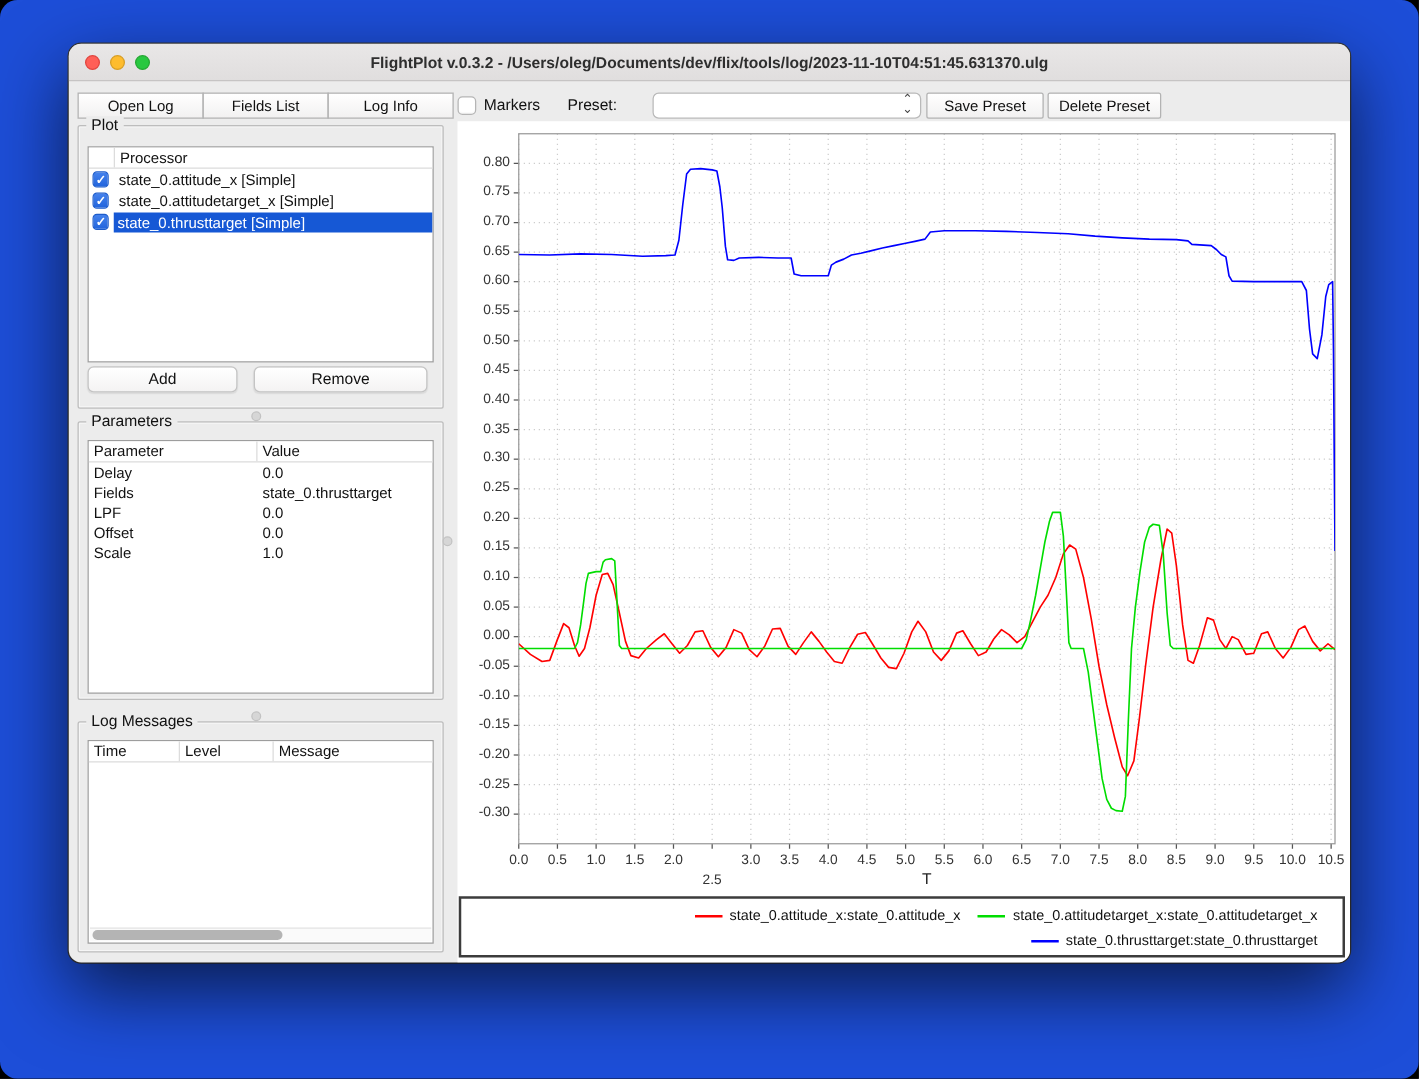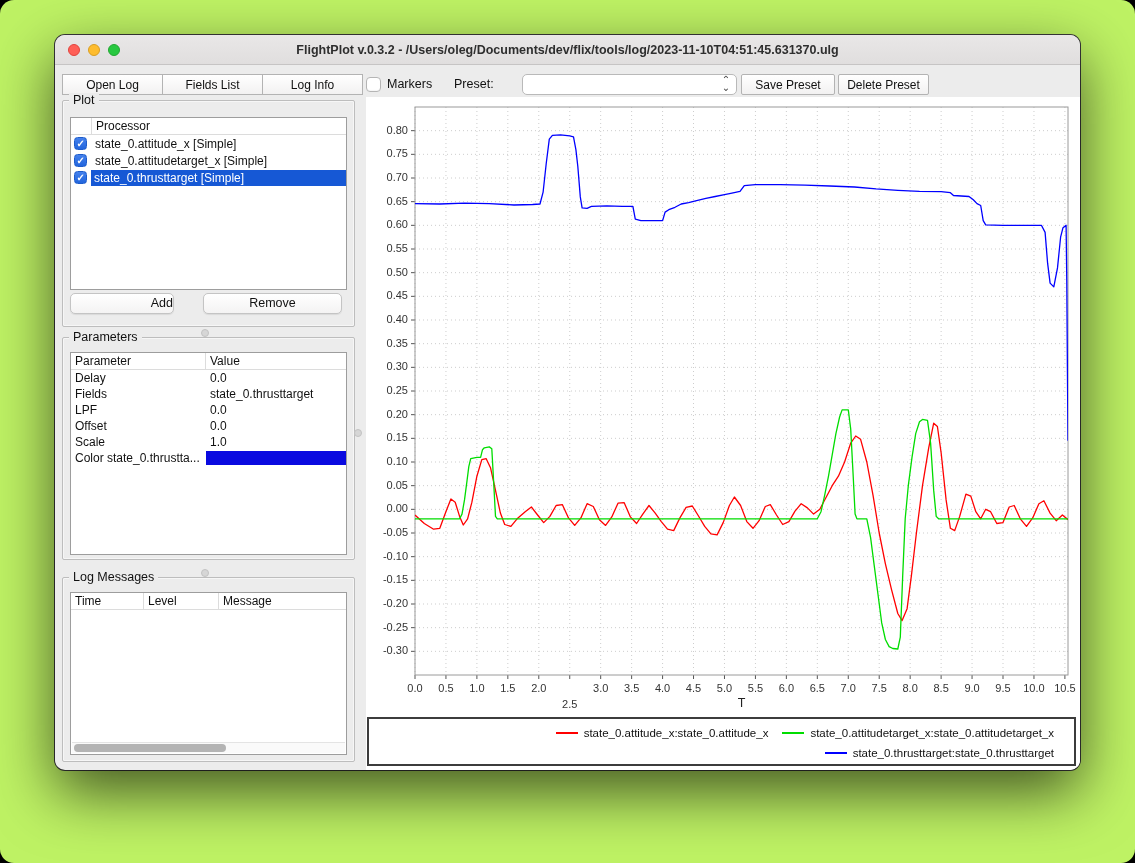--- a/index.html
+++ b/index.html
@@ -1,17 +1,17 @@
 <!DOCTYPE html>
 <html><head>
 <meta charset="utf-8">
 <style>
   * { margin:0; padding:0; box-sizing:border-box; }
   html,body { width:1135px; height:863px; background:#000; font-family:"Liberation Sans", sans-serif; }
-  .screen { position:relative; width:1135px; height:863px; background:#bef264; border-radius:14px; overflow:hidden; }
+  .screen { position:relative; width:1135px; height:863px; background:#1d4ed8; border-radius:14px; overflow:hidden; }
 
   .window { position:absolute; left:55px; top:35px; width:1025px; height:735px;
             background:#ececec; border-radius:10px; overflow:hidden;
             box-shadow:0 22px 60px rgba(0,0,0,.65), 0 0 0 1px #3a3a3a; }
 
   
   .titlebar { position:absolute; left:0; top:0; right:0; height:30px;
               background:linear-gradient(#e9e7e7,#e0dede); border-bottom:1px solid #c6c4c4; }
   .traffic { position:absolute; left:13px; top:9px; display:flex; gap:8px; }
   .tl { width:12px; height:12px; border-radius:50%; display:inline-block; }
@@ -134,21 +134,21 @@
       </div>
       <div class="lrow">
         <span class="cb"></span>
         <span class="lrow-label">state_0.attitudetarget_x [Simple]</span>
       </div>
       <div class="lrow selected">
         <span class="cb"></span>
         <span class="lrow-label">state_0.thrusttarget [Simple]</span>
       </div>
     </div>
-    <button class="macbtn" style="left:15px;top:258px;width:104px;text-align:right;">Add</button>
+    <button class="macbtn" style="left:15px;top:258px;width:120px;">Add</button>
     <button class="macbtn" style="left:148px;top:258px;width:139px;">Remove</button>
 
     <span class="divider-dot" style="left:146px;top:294px;"></span>
 
     <div class="group" style="left:7px;top:302px;width:293px;height:223px;">
       <span class="group-title">Parameters</span>
     </div>
     <div class="table" style="left:15px;top:317px;width:277px;height:203px;">
       <div class="thead">
         <div class="hc" style="width:135px;">Parameter</div>
@@ -166,26 +166,20 @@
         <span class="pname">LPF</span>
         <span class="pval">0.0</span>
       </div>
       <div class="prow">
         <span class="pname">Offset</span>
         <span class="pval">0.0</span>
       </div>
       <div class="prow">
         <span class="pname">Scale</span>
         <span class="pval">1.0</span>
-      </div>
-      <div class="prow">
-        <span class="pname">Color state_0.thrustta...</span>
-        <span class="pval" style="padding-left:0;">
-            <span id="color-swatch" style="background: rgb(10, 10, 224);"></span>
-          </span>
       </div>
     </div>
 
     <span class="divider-dot" style="left:146px;top:534px;"></span>
 
     <div class="group" style="left:7px;top:542px;width:293px;height:185px;">
       <span class="group-title">Log Messages</span>
     </div>
     <div class="table" style="left:15px;top:557px;width:277px;height:163px;">
       <div class="thead">

